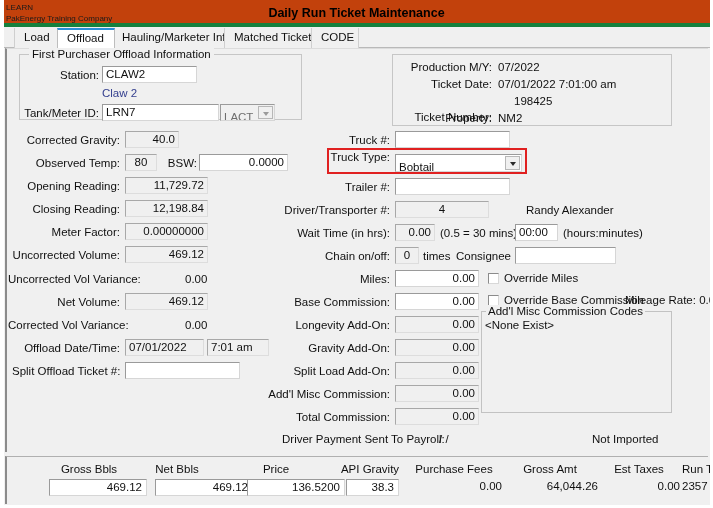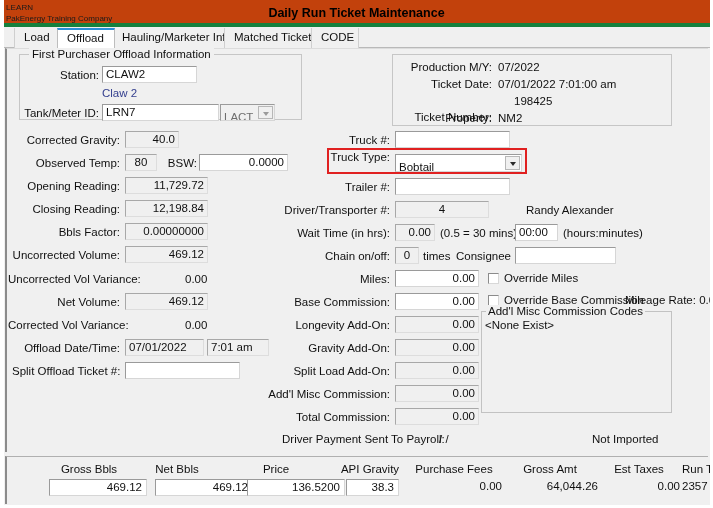--- a/index.html
+++ b/index.html
@@ -341,21 +341,21 @@
     <div class="field ro ctr" style="left:118px; top:105px; width:32px; height:17px;">80</div>
     <div class="lbl" style="left:150px; top:108px; width:40px;">BSW:</div>
     <div class="field num" style="left:192px; top:105px; width:89px; height:17px;">0.0000</div>
 
     <div class="lbl" style="left:5px; top:131px; width:108px;">Opening Reading:</div>
     <div class="field ro num" style="left:118px; top:128px; width:83px; height:17px;">11,729.72</div>
 
     <div class="lbl" style="left:5px; top:154px; width:108px;">Closing Reading:</div>
     <div class="field ro num" style="left:118px; top:151px; width:83px; height:17px;">12,198.84</div>
 
-    <div class="lbl" style="left:5px; top:177px; width:108px;">Bbls Factor:</div>
+    <div class="lbl" style="left:5px; top:177px; width:108px;">Meter Factor:</div>
     <div class="field ro num" style="left:118px; top:174px; width:83px; height:17px;">0.00000000</div>
 
     <div class="lbl" style="left:0px; top:200px; width:113px;">Uncorrected Volume:</div>
     <div class="field ro num" style="left:118px; top:197px; width:83px; height:17px;">469.12</div>
 
     <div class="lbl left" style="left:1px; top:224px;">Uncorrected Vol Variance:</div>
     <div class="val" style="left:178px; top:224px;">0.00</div>
 
     <div class="lbl" style="left:5px; top:247px; width:108px;">Net Volume:</div>
     <div class="field ro num" style="left:118px; top:244px; width:83px; height:17px;">469.12</div>

